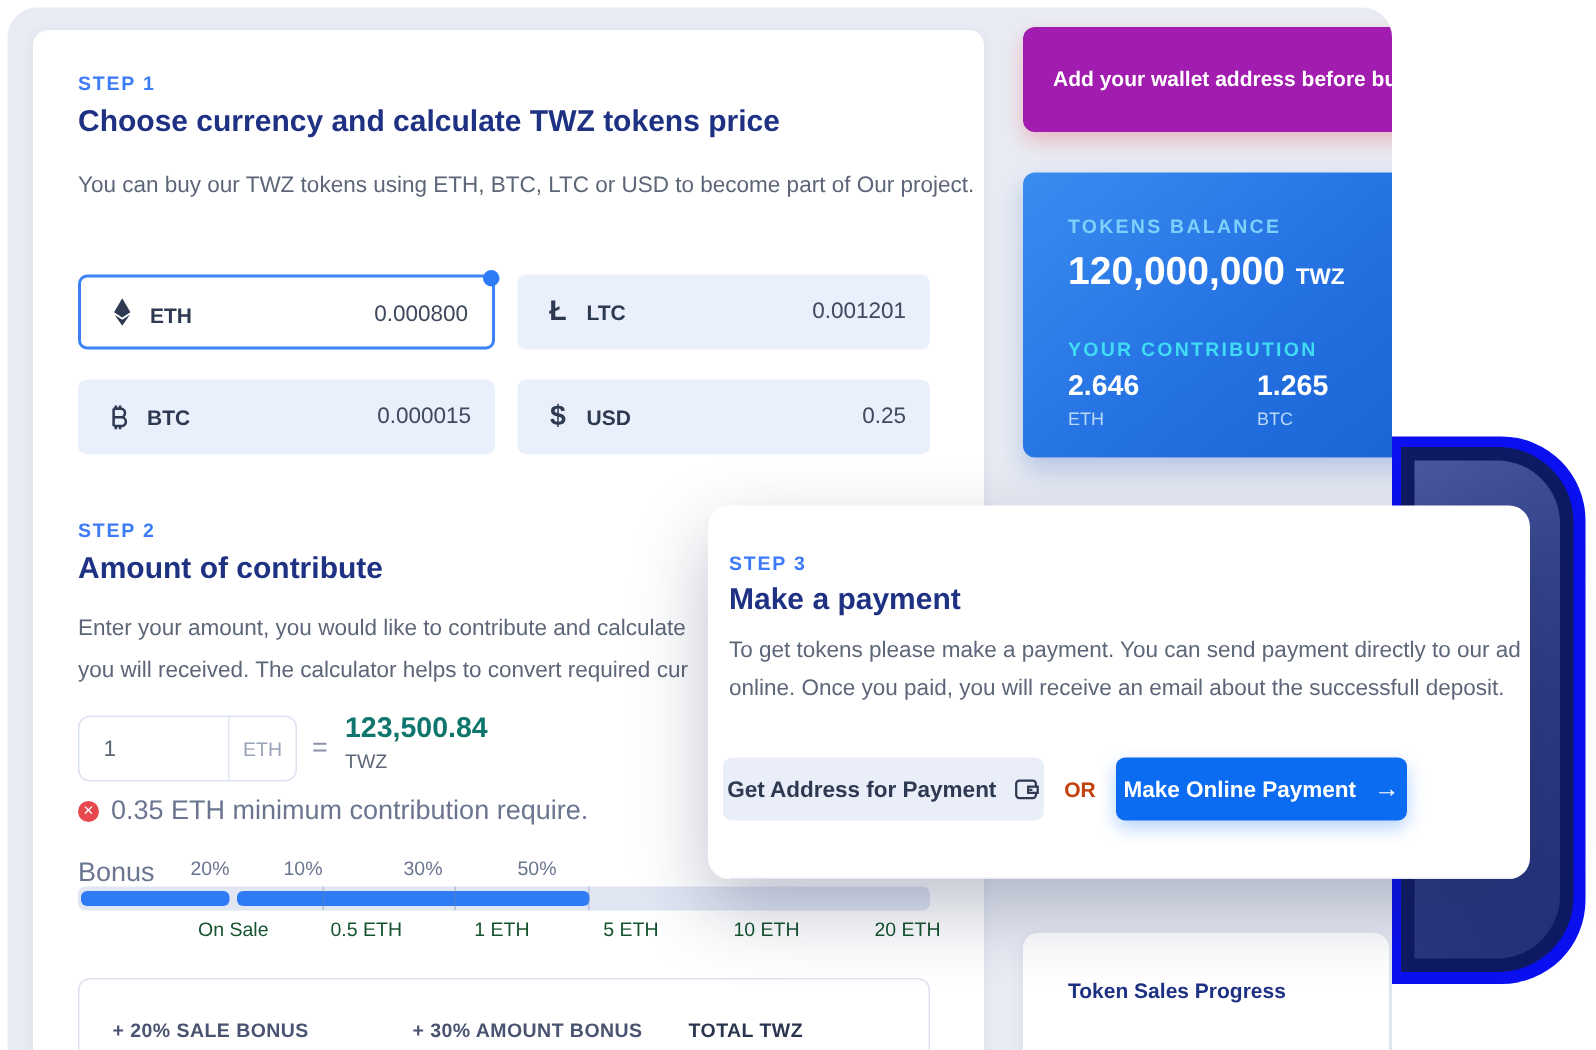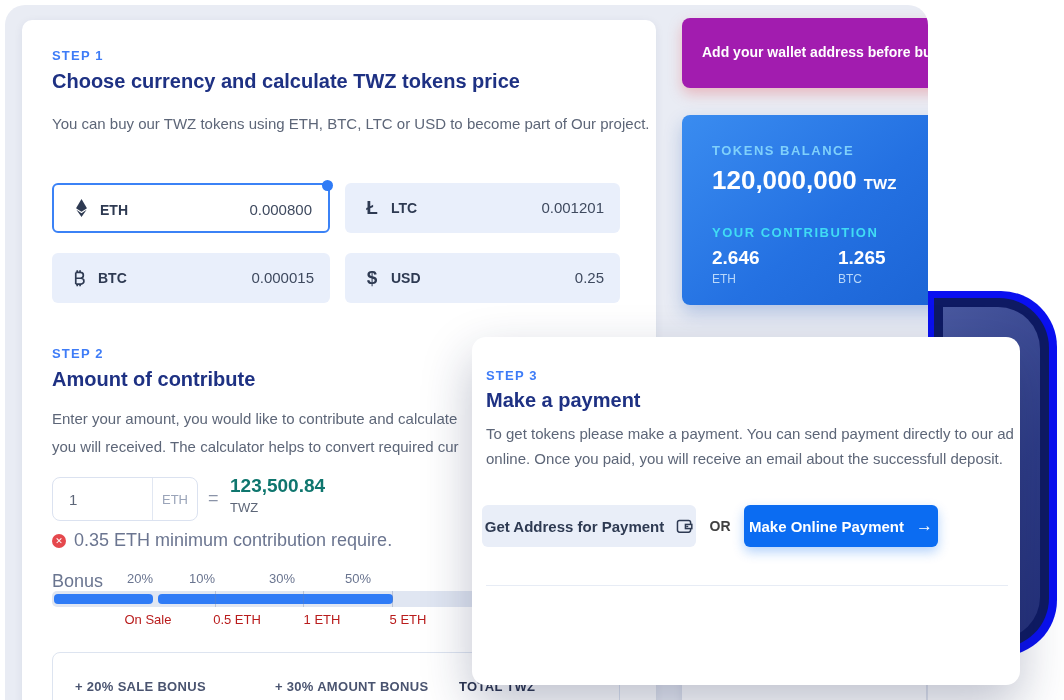--- a/index.html
+++ b/index.html
@@ -44,21 +44,21 @@
   .error-row { position:absolute; left:30px; top:510px; display:flex; align-items:center; }
   .error-icon { width:14px; height:14px; border-radius:50%; background:#e5484d; color:#fff;
     font-size:9px; font-weight:bold; display:flex; align-items:center; justify-content:center; margin-right:8px; }
   .error-text { font-size:18px; color:#6b7590; }
 
   .tier-label { position:absolute; top:551px; width:44px; text-align:center; font-size:13px; color:#6a7590; }
   .bonus-word { position:absolute; left:30px; top:551px; font-size:18px; color:#6a7590; }
   .track { position:absolute; left:30px; top:571px; width:568px; height:16px; background:#e0e6f2; border-radius:5px; }
   .seg { position:absolute; top:3px; height:10px; background:#2f7bf6; border-radius:4px; }
   .tick { position:absolute; top:0; width:1px; height:16px; background:rgba(110,125,165,.35); }
-  .scale-label { position:absolute; top:592px; width:62px; text-align:center; font-size:13px; color:#b91c1c; }
+  .scale-label { position:absolute; top:592px; width:62px; text-align:right; font-size:13px; color:#14532d; }
 
   .summary-box { position:absolute; left:30px; top:632px; width:568px; height:80px;
     background:#fff; border:1px solid #dde4f0; border-radius:8px; }
   .summary-item { position:absolute; top:26px; font-size:13px; font-weight:bold; color:#4a5470; letter-spacing:.3px; }
 
   
   .alert { position:absolute; left:677px; top:13px; width:273px; height:70px; background:#a21caf;
     border-radius:8px; box-shadow:0 6px 14px rgba(230,90,95,.35); overflow:hidden; }
   .alert span { position:absolute; left:20px; top:26px; color:#fff; font-size:14px; font-weight:bold; white-space:nowrap; }
 
@@ -71,28 +71,28 @@
   .contrib-label { position:absolute; left:30px; top:110px; font-size:13px; font-weight:bold; color:#40dcf4; letter-spacing:1.5px; }
   .contrib-col { position:absolute; top:132px; }
   .contrib-val { font-size:19px; font-weight:bold; color:#fff; }
   .contrib-cur { font-size:12px; color:#b9d8fa; margin-top:3px; }
 
   .sales-card { position:absolute; left:677px; top:617px; width:244px; height:100px;
     background:#fff; border-radius:10px; box-shadow:0 2px 10px rgba(30,40,90,.08); }
   .sales-card h3 { position:absolute; left:30px; top:30px; font-size:14px; color:#1e3183; }
 
   
-  .overlay { position:absolute; left:472px; top:337px; width:548px; height:348px; background:#fff;
+  .overlay { position:absolute; left:472px; top:337px; width:548px; height:249px; background:#fff;
     border-radius:14px; box-shadow:0 20px 50px rgba(25,35,80,.28); z-index:3; overflow:hidden; }
   .ov-line { position:absolute; white-space:nowrap; font-size:15px; color:#5d6678; }
   .btn { position:absolute; top:168px; height:42px; border-radius:6px; border:0; cursor:pointer;
     font-family:inherit; font-size:15px; font-weight:bold; display:flex; align-items:center; justify-content:center; gap:12px; }
   .btn-light { left:10px; width:214px; background:#e9eef8; color:#2e3a52; }
   .btn-or { position:absolute; left:224px; top:168px; width:48px; height:42px; display:flex; align-items:center;
-    justify-content:center; font-size:14px; font-weight:bold; color:#404040; }
+    justify-content:center; font-size:14px; font-weight:bold; color:#c2410c; }
   .btn-blue { left:272px; width:194px; background:#0b6cf2; color:#fff; box-shadow:0 5px 12px rgba(11,108,242,.3); }
   .divider { position:absolute; left:14px; top:248px; width:522px; height:1px; background:#e7ecf5; }
   .arrow-glyph { font-size:17px; font-weight:normal; }
 </style>
 </head>
 <body>
 
 <div class="backdrop">
   <div class="backdrop-ring">
     <div class="backdrop-fill"></div>

